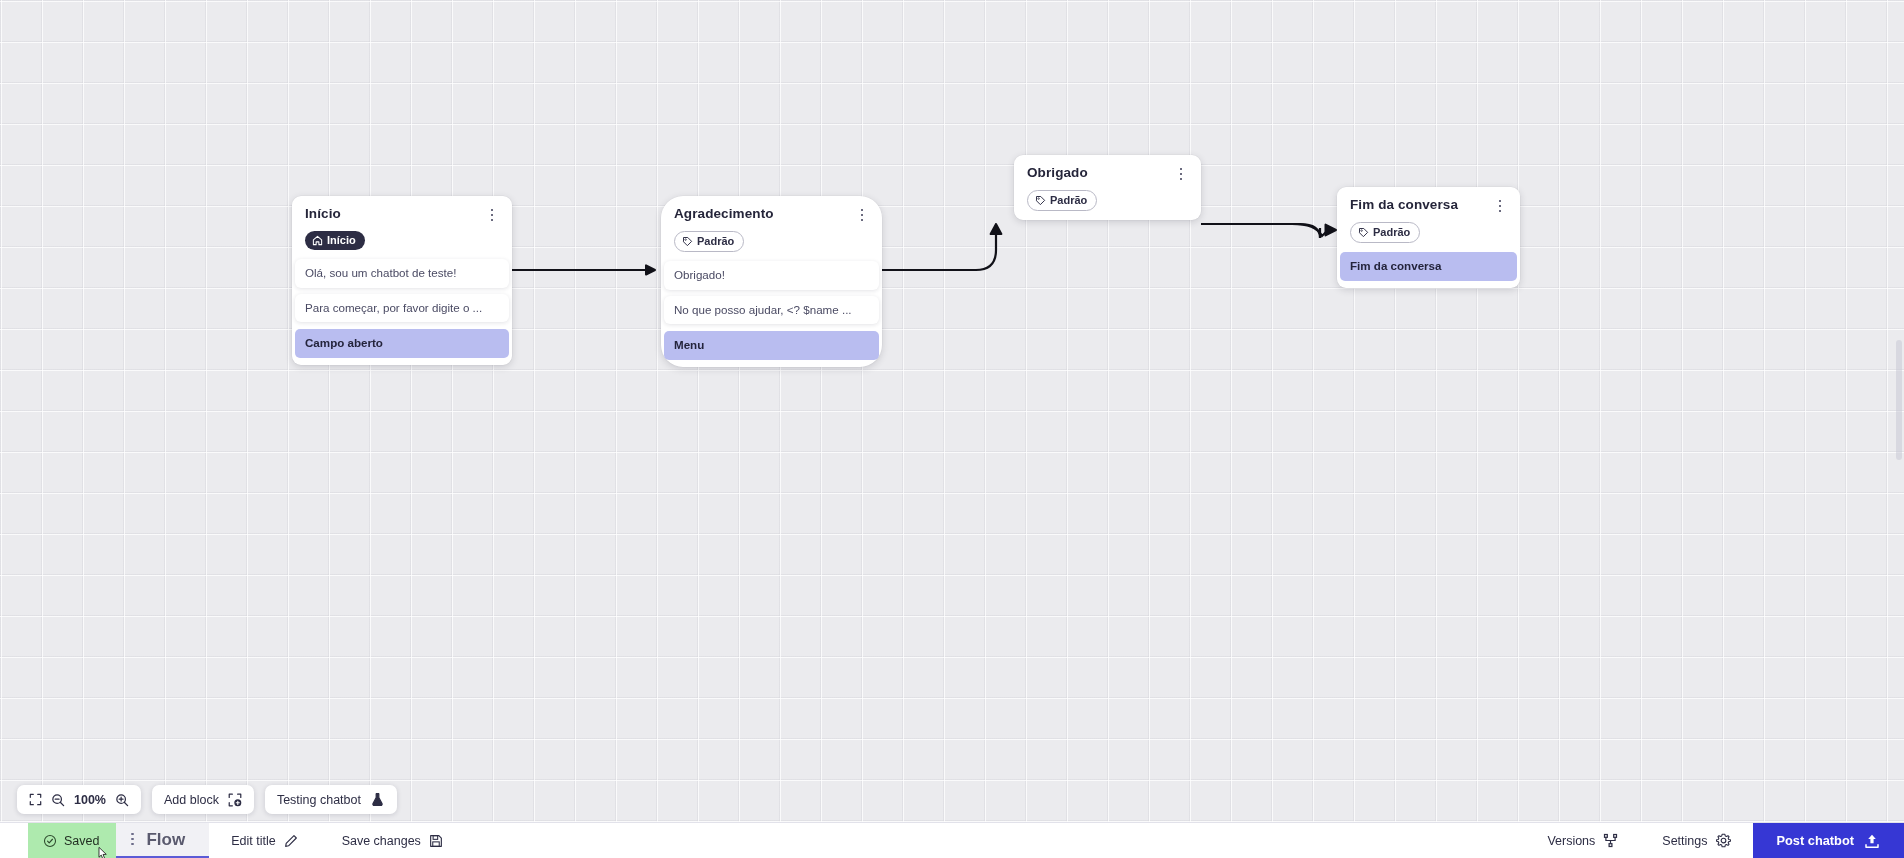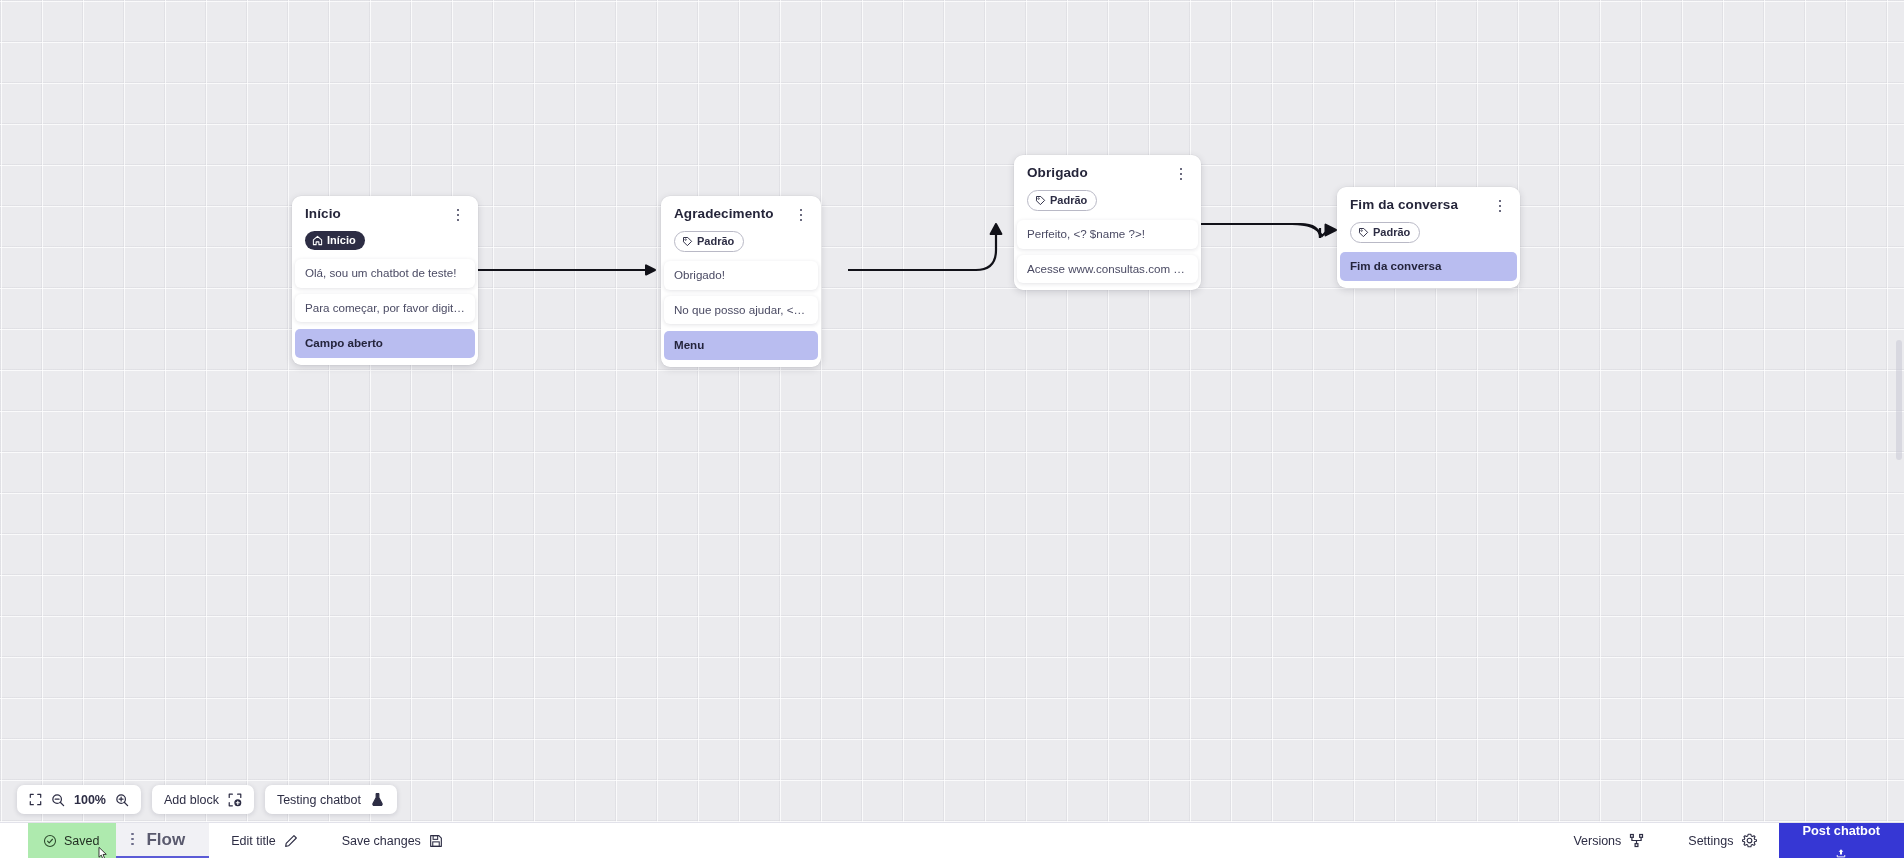--- a/index.html
+++ b/index.html
@@ -262,21 +262,20 @@
     background: #3637d4;
     color: #ffffff;
     display: flex;
     align-items: center;
     gap: 10px;
     padding: 0 24px;
     font-size: 12.8px;
     font-weight: 700;
     cursor: pointer;
     white-space: nowrap;
-    flex-direction: column;
   }
 
   .cursor {
     position: absolute;
     left: 96px;
     top: 846px;
     width: 13px;
     height: 18px;
     z-index: 60;
     pointer-events: none;
@@ -295,21 +294,21 @@
       <path d="M655,270 l-9,-4.6 l0,9.2 z" fill="#111118" stroke="#111118" stroke-width="2" stroke-linejoin="round"></path>
 
       <path d="M848,270 L976,270 Q996,270 996,250 L996,230" fill="none" stroke="#111118" stroke-width="2.2"></path>
       <path d="M996,224 l-5.4,10 l10.8,0 z" fill="#111118" stroke="#111118" stroke-width="2" stroke-linejoin="round"></path>
 
       <path d="M1201,224 L1300,224 Q1320,224 1320,238 L1320,228" fill="none" stroke="#111118" stroke-width="2.2"></path>
       <path d="M1201,224 L1292,224 Q1316,224 1322,236 L1328,230" fill="none" stroke="#111118" stroke-width="2.2"></path>
       <path d="M1336,230 l-10.5,-5.4 l0,10.8 z" fill="#111118" stroke="#111118" stroke-width="2" stroke-linejoin="round"></path>
     </svg>
 
-    <div class="node" style="left:292px; top:196px; width:186px;">
+    <div class="node" style="left:292px; top:196px; width:220px;">
       <div class="node-head">
         <div class="node-title">Início</div>
         <div class="kebab">
             <i></i>
             <i></i>
             <i></i>
           </div>
       </div>
       <div class="badge-row">
         <span class="badge dark">
@@ -319,21 +318,21 @@
           <span>Início</span>
         </span>
       </div>
       <div class="msgs">
         <div class="msg">Olá, sou um chatbot de teste!</div>
         <div class="msg last">Para começar, por favor digite o ...</div>
         <div class="msg action">Campo aberto</div>
       </div>
     </div>
 
-    <div class="node" style="left:661px; top:196px; width:160px;">
+    <div class="node" style="left:661px; top:196px; width:221px;border-radius:22px;">
       <div class="node-head">
         <div class="node-title">Agradecimento</div>
         <div class="kebab">
             <i></i>
             <i></i>
             <i></i>
           </div>
       </div>
       <div class="badge-row">
         <span class="badge outline">
@@ -361,24 +360,20 @@
           </div>
       </div>
       <div class="badge-row">
         <span class="badge outline">
           <svg width="11" height="11" viewBox="0 0 16 16">
             <path d="M2.2 2.2 L8.4 2.2 L14 7.8 L7.8 14 L2.2 8.4 Z" fill="none" stroke="#2d2d44" stroke-width="1.4" stroke-linejoin="round"></path>
             <circle cx="5.2" cy="5.2" r="1.1" fill="none" stroke="#2d2d44" stroke-width="1.1"></circle>
           </svg>
           <span>Padrão</span>
         </span>
-      </div>
-      <div class="msgs">
-        <div class="msg">Perfeito, &lt;? $name ?&gt;!</div>
-        <div class="msg last">Acesse www.consultas.com par...</div>
       </div>
     </div>
 
     <div class="node" style="left:1337px; top:187px; width:183px;">
       <div class="node-head">
         <div class="node-title">Fim da conversa</div>
         <div class="kebab">
             <i></i>
             <i></i>
             <i></i>

